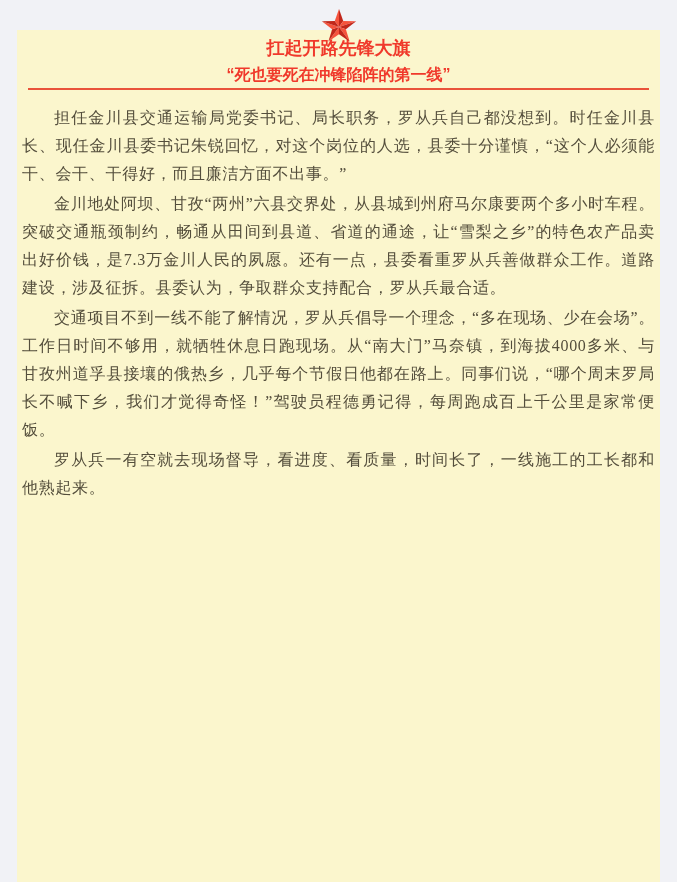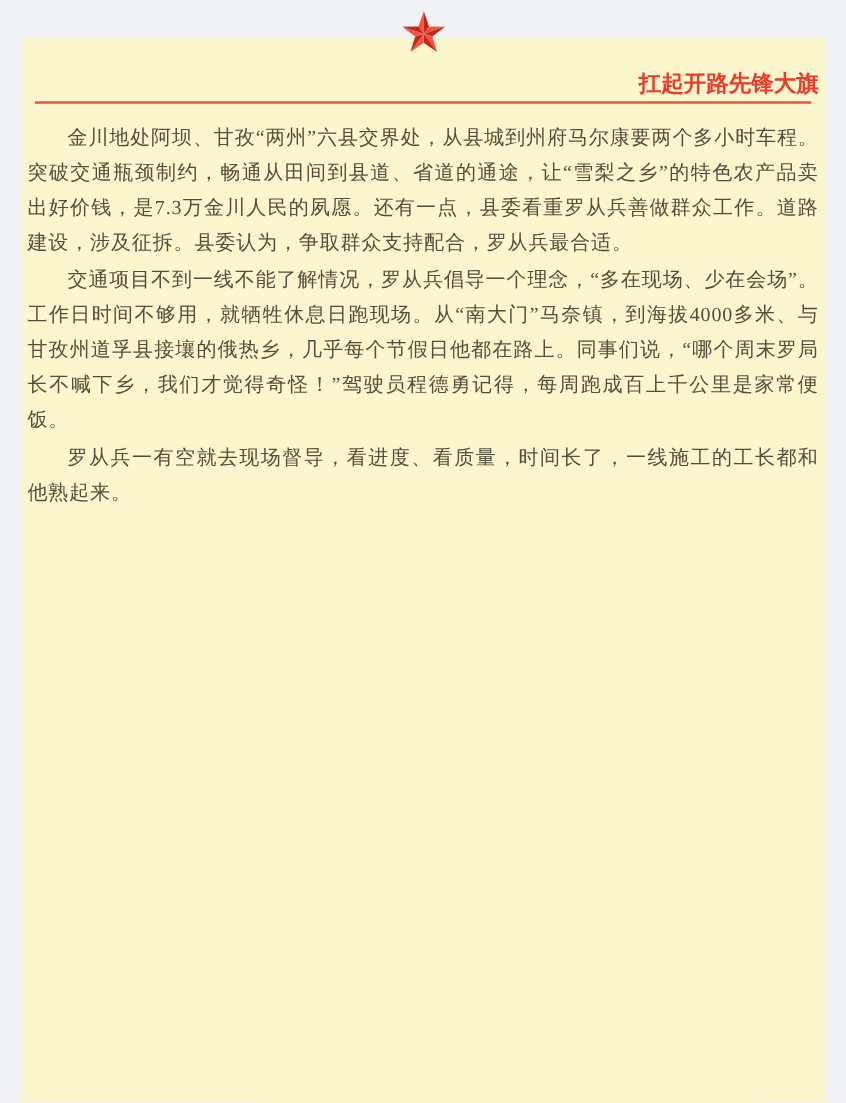--- a/index.html
+++ b/index.html
@@ -22,22 +22,22 @@
     position: absolute;
     top: -23px;
     left: 50%;
     transform: translateX(-50%);
     width: 38px;
     height: 38px;
   }
   .star-wrap svg { display: block; width: 38px; height: 38px; }
   h1.title {
     margin: 0;
-    padding-top: 28px;
-    text-align: right;
+    padding-top: 9px;
+    text-align: center;
     font-family: "Liberation Sans", "DejaVu Sans", sans-serif;
     font-weight: bold;
     font-size: 18px;
     line-height: 18px;
     color: #f0392b;
   }
   h2.subtitle {
     margin: 10px 0 0;
     text-align: center;
     font-family: "Liberation Sans", "DejaVu Sans", sans-serif;
@@ -85,21 +85,23 @@
 
       <polygon points="8.83,36.37 20,28.6 20,21" fill="#f5533d"></polygon>
       <polygon points="8.83,36.37 12.77,23.35 20,21" fill="#c1271b"></polygon>
 
       <polygon points="1.93,15.13 12.77,23.35 20,21" fill="#f5533d"></polygon>
       <polygon points="1.93,15.13 15.53,14.85 20,21" fill="#c1271b"></polygon>
     </svg>
   </div>
 
   <h1 class="title">扛起开路先锋大旗</h1>
+  <h2 class="subtitle">“死也要死在冲锋陷阵的第一线”</h2>
   <hr class="divider">
 
   <div class="article">
+    <p>担任金川县交通运输局党委书记、局长职务，罗从兵自己都没想到。时任金川县长、现任金川县委书记朱锐回忆，对这个岗位的人选，县委十分谨慎，“这个人必须能干、会干、干得好，而且廉洁方面不出事。”</p>
     <p>金川地处阿坝、甘孜“两州”六县交界处，从县城到州府马尔康要两个多小时车程。突破交通瓶颈制约，畅通从田间到县道、省道的通途，让“雪梨之乡”的特色农产品卖出好价钱，是7.3万金川人民的夙愿。还有一点，县委看重罗从兵善做群众工作。道路建设，涉及征拆。县委认为，争取群众支持配合，罗从兵最合适。</p>
     <p>交通项目不到一线不能了解情况，罗从兵倡导一个理念，“多在现场、少在会场”。工作日时间不够用，就牺牲休息日跑现场。从“南大门”马奈镇，到海拔4000多米、与甘孜州道孚县接壤的俄热乡，几乎每个节假日他都在路上。同事们说，“哪个周末罗局长不喊下乡，我们才觉得奇怪！”驾驶员程德勇记得，每周跑成百上千公里是家常便饭。</p>
     <p>罗从兵一有空就去现场督导，看进度、看质量，时间长了，一线施工的工长都和他熟起来。</p>
   </div>
 
 </div>
 
 </body></html>

